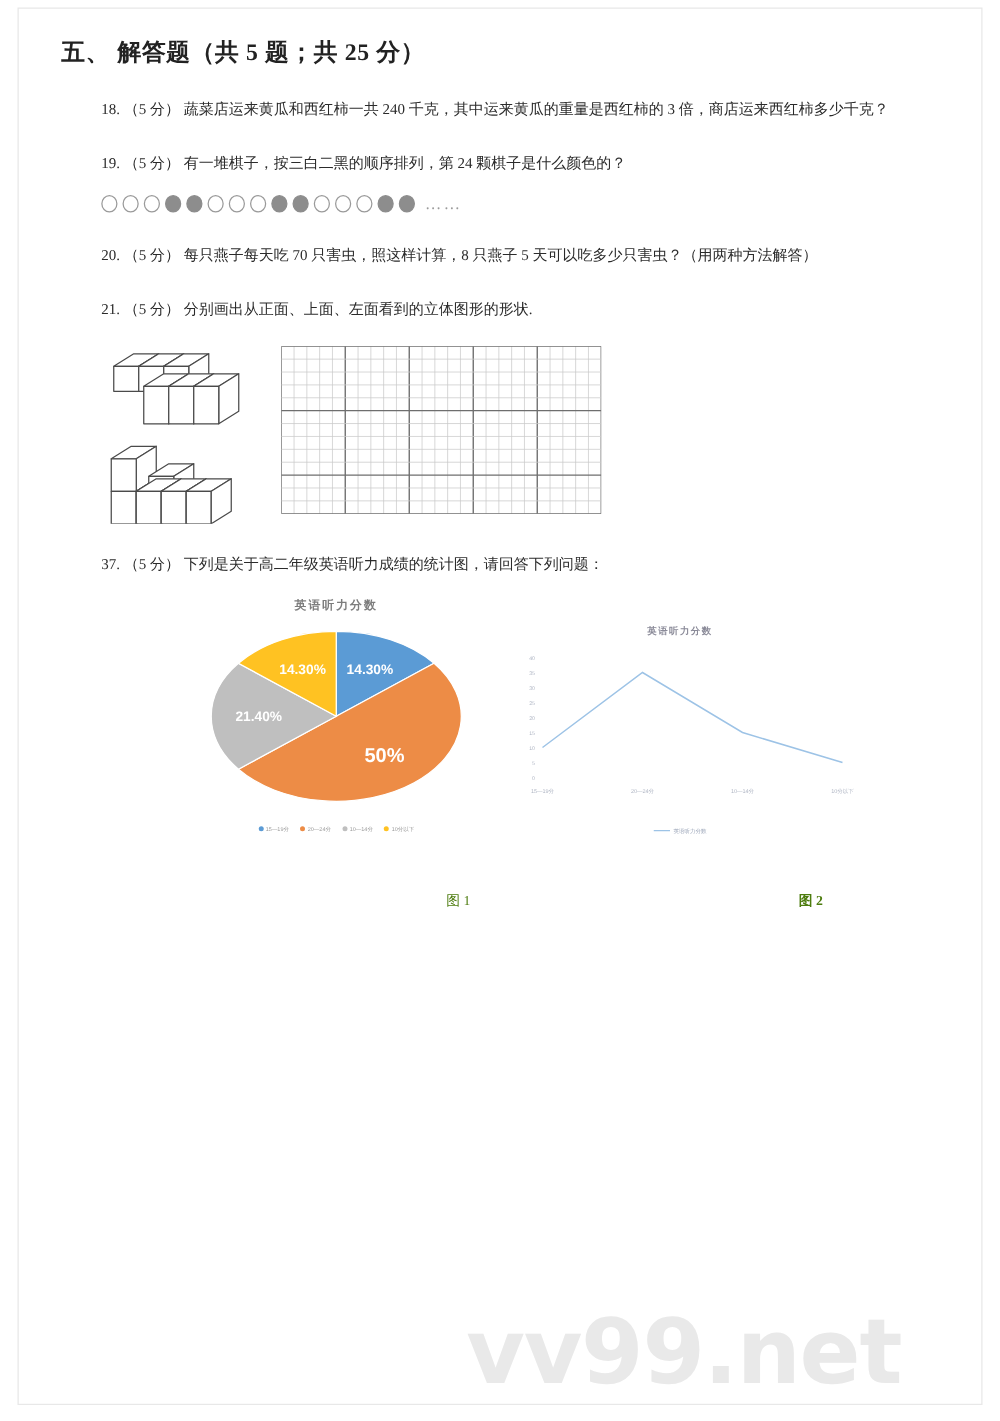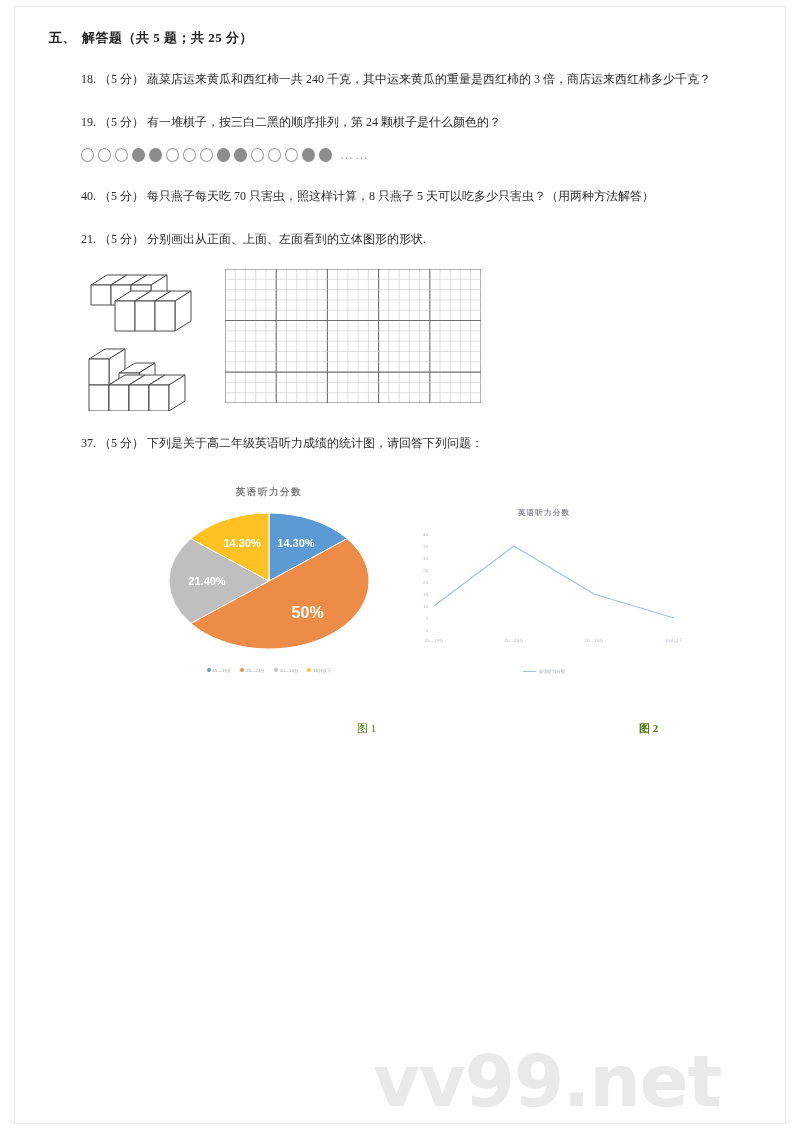--- a/index.html
+++ b/index.html
@@ -29,21 +29,21 @@
   }
   .content {
     position: absolute;
     left: 24px;
     top: 22px;
     width: 724px;
   }
 
   
   .section-head {
-    font-size: 13px;
+    font-size: 19px;
     font-weight: bold;
     color: #222;
     letter-spacing: 0.5px;
     margin: 0 0 20px 10px;
     font-family: "Liberation Serif", "DejaVu Serif", serif;
   }
   .section-head .sec-num { margin-right: 6px; }
 
   
   .q {
@@ -95,21 +95,21 @@
     height: 150px;
     margin: 12px 0 4px 0;
   }
   .solids { position: absolute; left: 42px; top: 0; }
   .grid-box { position: absolute; left: 186px; top: 6px; }
 
   
   .charts {
     position: relative;
     height: 235px;
-    margin-top: 30px;
+    margin-top: 14px;
   }
   .pie-wrap { position: absolute; left: 105px; top: 0; width: 250px; }
   .line-wrap { position: absolute; left: 355px; top: 22px; width: 300px; }
 
   .chart-title {
     text-align: center;
     font-size: 9.5px;
     color: #7d7d7d;
     letter-spacing: 1.6px;
     margin-bottom: 4px;
@@ -223,21 +223,21 @@
           <span class="piece white"></span>
           <span class="piece white"></span>
           <span class="piece black"></span>
           <span class="piece black"></span>
           <span class="dots">……</span>
         </div>
 
       <div class="spacer-14"></div>
 
       <p class="q">
-        <span class="qnum">40.</span>
+        <span class="qnum">20.</span>
         <span class="paren">（5 分）</span>
         <span class="body">每只燕子每天吃 70 只害虫，照这样计算，8 只燕子 5 天可以吃多少只害虫？（用两种方法解答）</span>
       </p>
 
       <div class="spacer-8"></div>
 
       <p class="q">
         <span class="qnum">21.</span>
         <span class="paren">（5 分）</span>
         <span class="body">分别画出从正面、上面、左面看到的立体图形的形状.</span>

